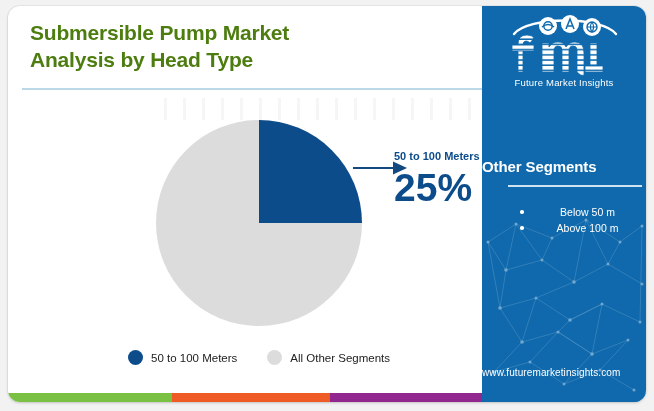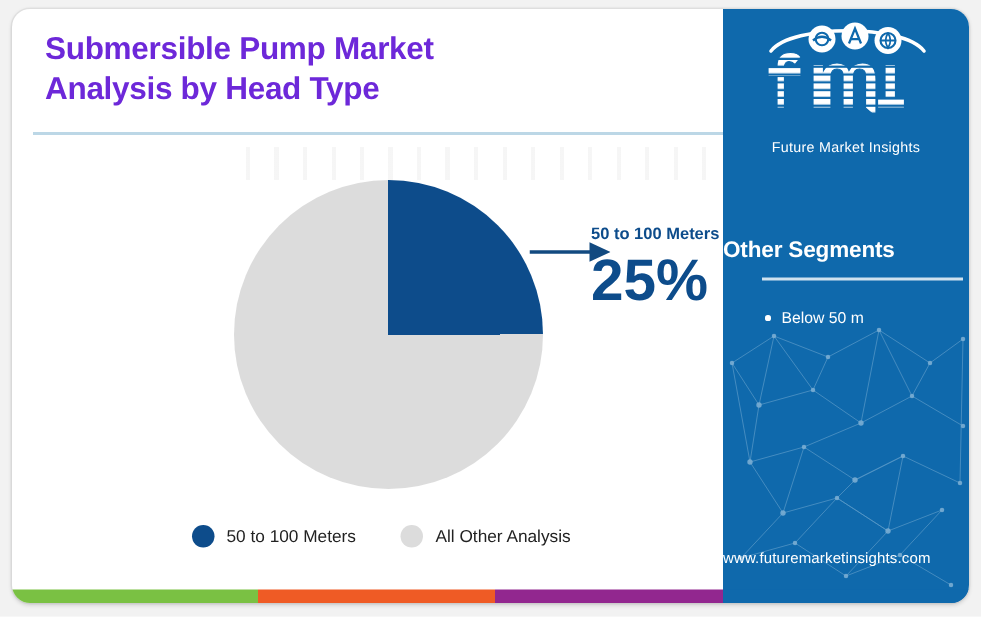--- a/index.html
+++ b/index.html
@@ -42,21 +42,21 @@
     top: 0;
     width: 474px;
     height: 396px;
   }
 
   .title {
     position: absolute;
     left: 22px;
     top: 14px;
     width: 420px;
-    color: #6d28d9;
+    color: #4d7c0f;
     font-size: 21px;
     font-weight: bold;
     line-height: 1.28;
     letter-spacing: -0.2px;
     white-space: pre-line;
   }
 
   .title-divider {
     position: absolute;
     left: 14px;
@@ -178,21 +178,21 @@
     left: 0;
     top: 8px;
     width: 164px;
     text-align: center;
   }
   .logo-mark {
     display: block;
     margin: 0 auto;
   }
   .logo-tagline {
-    margin-top: 17px;
+    margin-top: 1px;
     color: #ffffff;
     font-size: 9.5px;
     letter-spacing: 0.2px;
   }
 
   
   .seg-title {
     position: absolute;
     left: 0;
     top: 152px;
@@ -205,26 +205,27 @@
   .seg-divider {
     position: absolute;
     left: 26px;
     top: 179px;
     width: 134px;
     height: 2px;
     background: #cfe2ef;
   }
   .seg-list {
     position: absolute;
-    left: 26px;
+    left: 36px;
     top: 198px;
     width: 126px;
     margin: 0;
     padding: 0;
     list-style: none;
+    text-align: center;
   }
   .seg-list li {
     position: relative;
     color: #ffffff;
     font-size: 10.5px;
     line-height: 1.55;
     padding-left: 13px;
   }
   .seg-list li::before {
     content: "";
@@ -290,21 +291,21 @@
         <div class="callout-value">25%</div>
       </div>
 
       <div class="legend">
         <div class="legend-item">
           <span class="legend-dot" id="legend-dot-0" style="background: rgb(13, 76, 139);"></span>
           <span class="legend-label">50 to 100 Meters</span>
         </div>
         <div class="legend-item">
           <span class="legend-dot" id="legend-dot-1" style="background: rgb(220, 220, 220);"></span>
-          <span class="legend-label">All Other Analysis</span>
+          <span class="legend-label">All Other Segments</span>
         </div>
       </div>
     </div>
 
     <div class="right-pane">
 
       <svg class="net-svg" viewBox="0 0 164 190" xmlns="http://www.w3.org/2000/svg">
         <g stroke="#bcd9ec" stroke-width="0.5" fill="none" opacity="0.75">
           <path d="M6,30 L34,12 L70,26 L104,8 L138,30 L160,14"></path>
           <path d="M6,30 L24,58 L60,48 L92,70 L126,52 L160,72"></path>
@@ -381,20 +382,21 @@
             <rect x="87" y="52" width="18" height="6"></rect>
           </g>
         </svg>
         <div class="logo-tagline">Future Market Insights</div>
       </div>
 
       <div class="seg-title">Other Segments</div>
       <div class="seg-divider"></div>
       <ul class="seg-list">
         <li>Below 50 m</li>
+        <li>Above 100 m</li>
       </ul>
 
       <div class="site-url">www.futuremarketinsights.com</div>
     </div>
 
     <div class="bottom-bar">
       <div class="bar-seg" id="bar-green" style="background: rgb(122, 193, 67); width: 164px;"></div>
       <div class="bar-seg" id="bar-orange" style="background: rgb(239, 91, 37); width: 158px;"></div>
       <div class="bar-seg" id="bar-purple" style="background: rgb(146, 39, 143); width: 152px;"></div>
       <div class="bar-seg" id="bar-blue" style="background: rgb(15, 105, 172); width: 164px;"></div>

